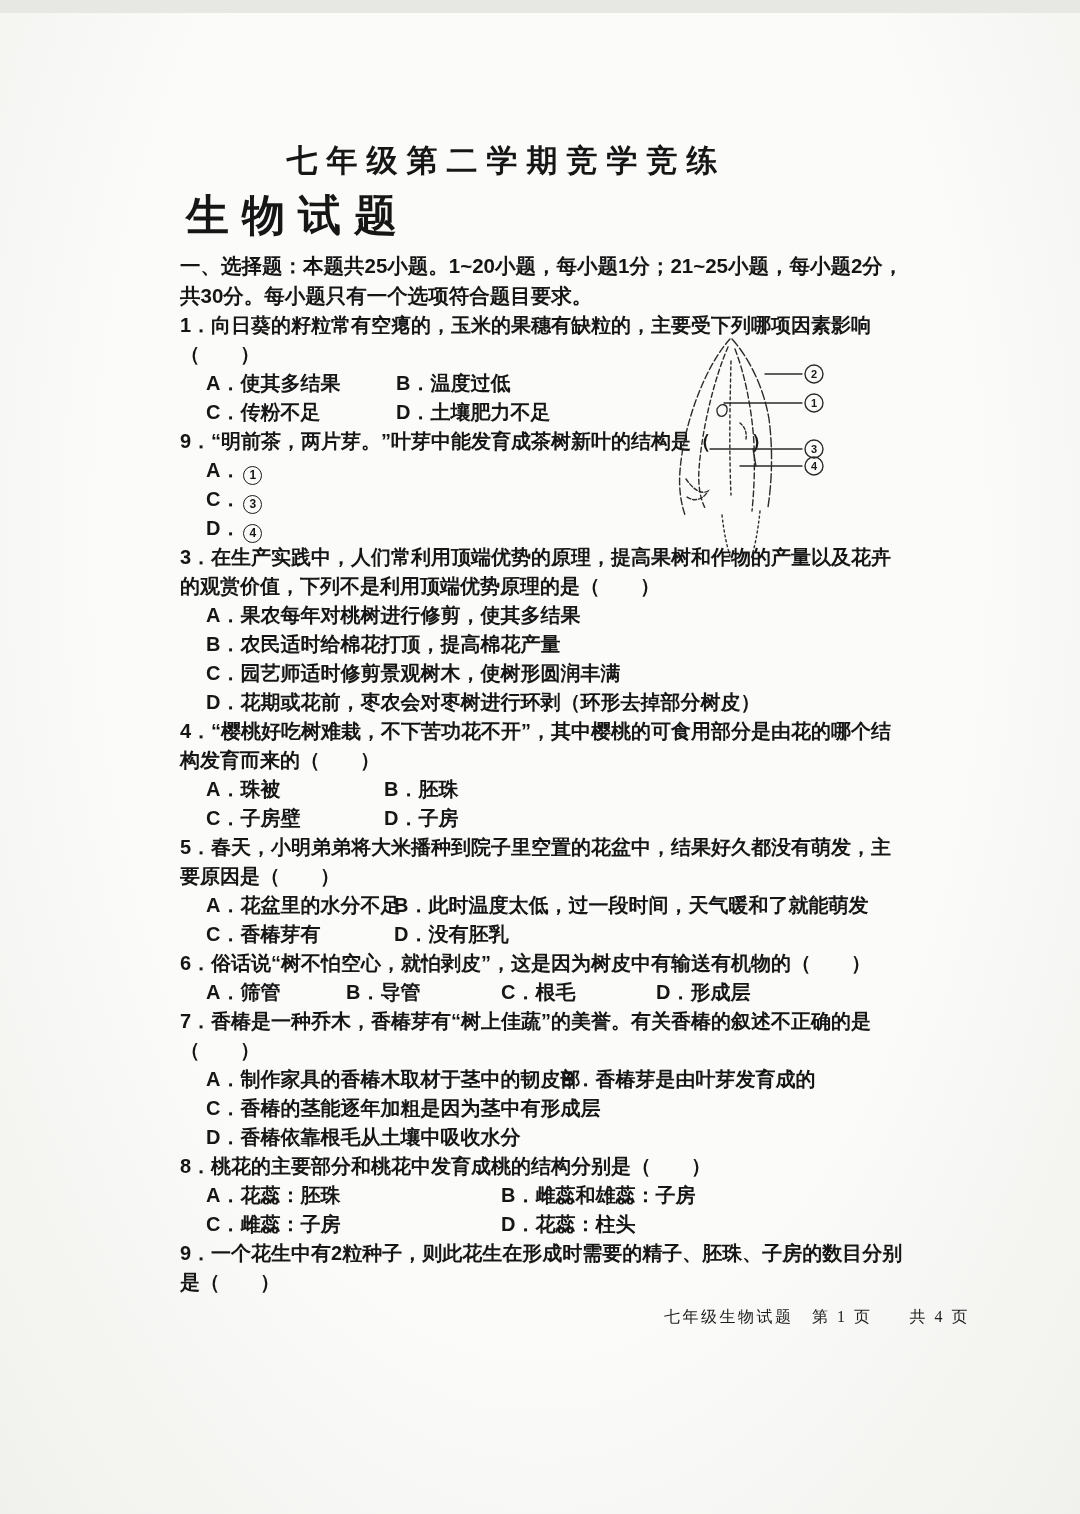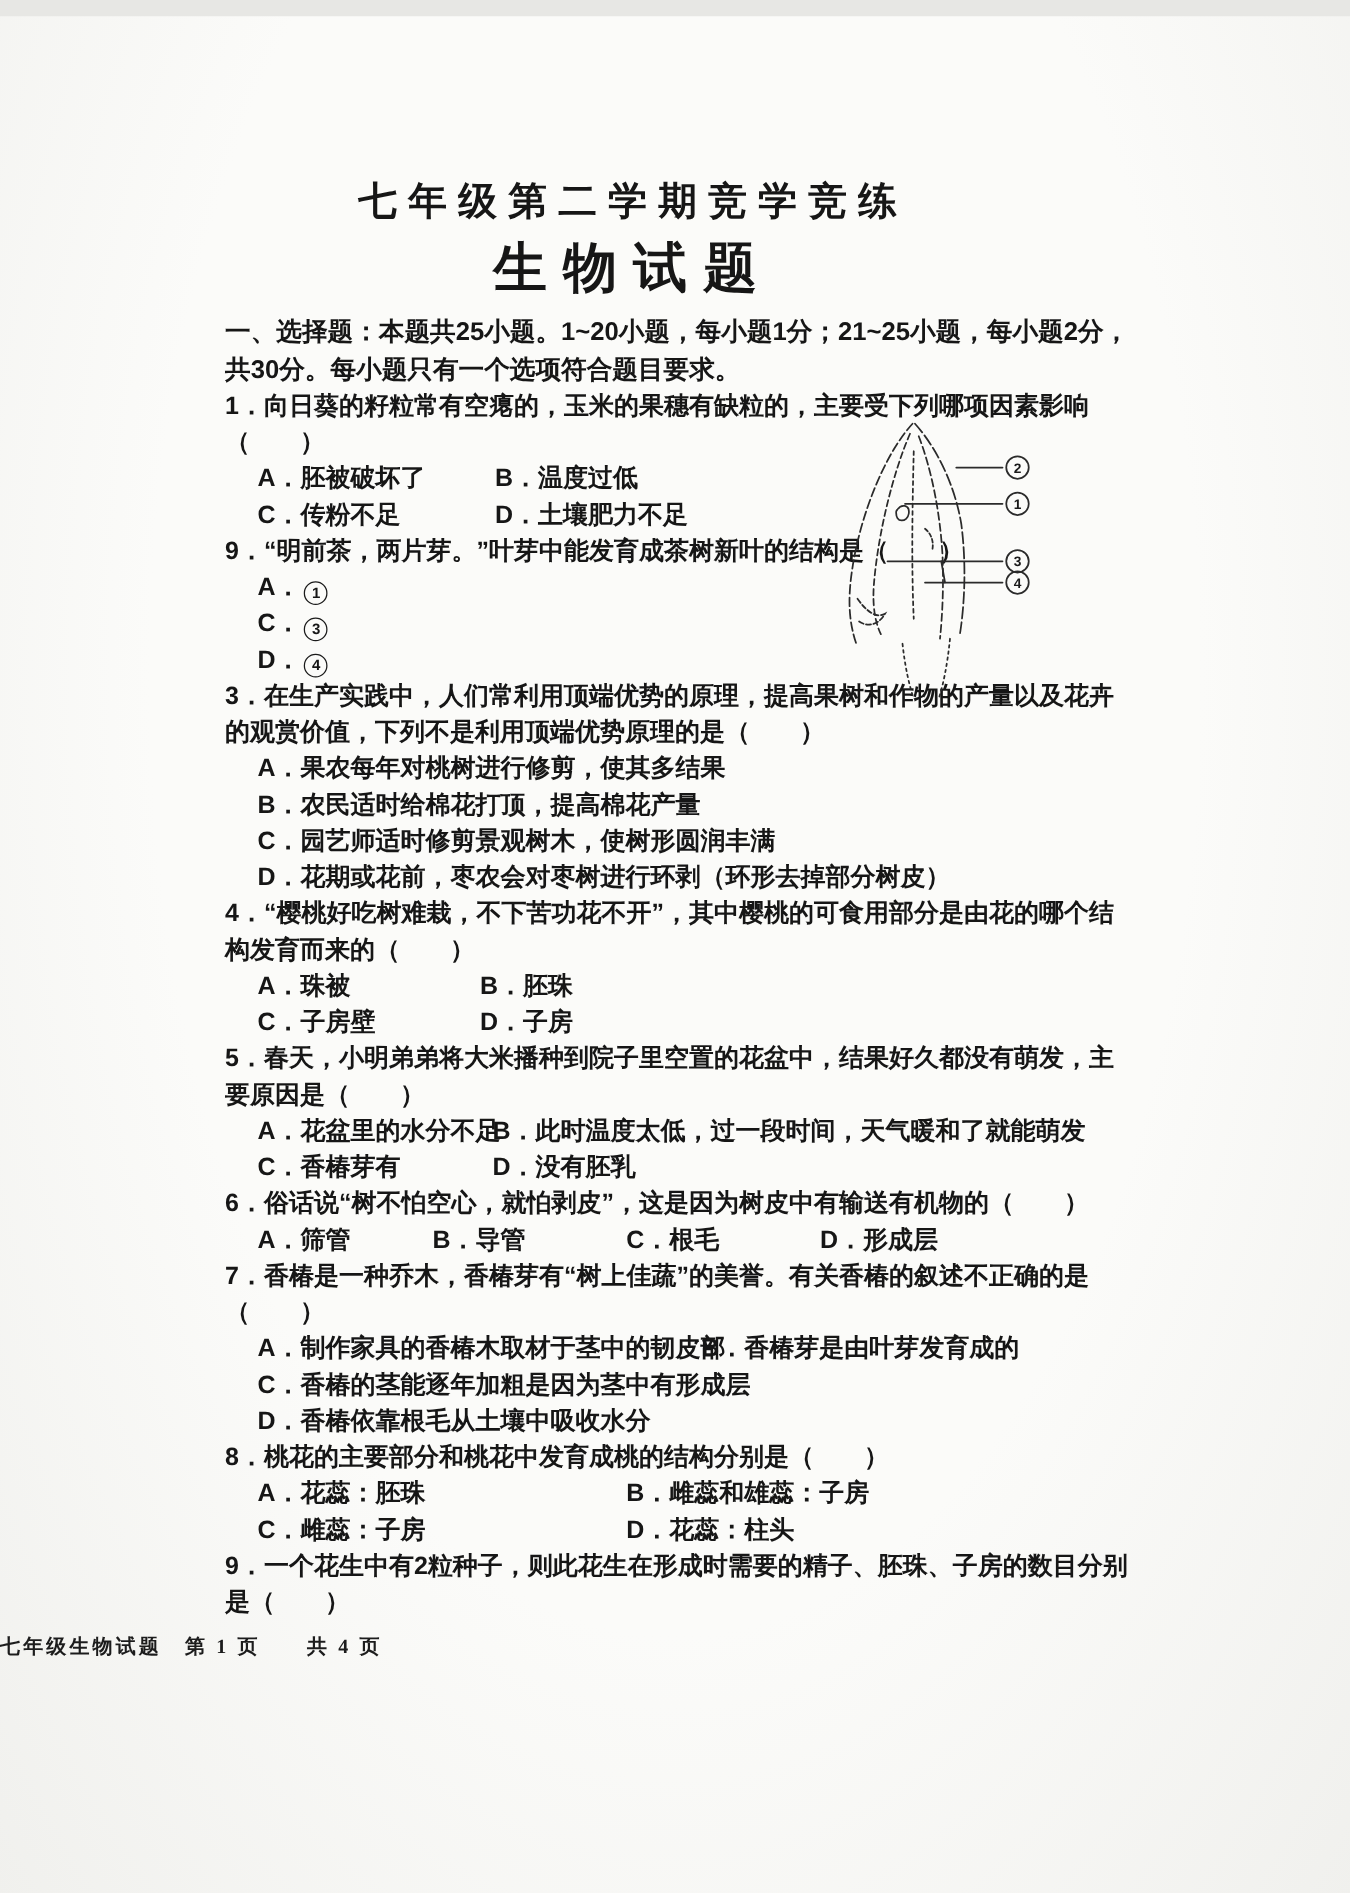--- a/index.html
+++ b/index.html
@@ -3,50 +3,50 @@
 <meta charset="utf-8">
 <style>
   html,body{margin:0;padding:0;background:#e7e7e4;}
   .page{
     position:relative;width:1080px;height:1514px;margin:13px auto;
     background:radial-gradient(ellipse at 50% 35%, #fbfbf9 55%, #f0f0ed 100%);
     font-family:"Liberation Sans", sans-serif;color:#161616;overflow:hidden;
   }
   .content{position:absolute;left:180px;top:0;width:727px;}
   .t1{margin:128px 80px 0 6px;text-align:center;font-size:31px;font-weight:700;letter-spacing:9px;line-height:40px;white-space:nowrap;}
-  .t2{margin:8px 80px 0 6px;text-align:center;font-size:43px;font-weight:800;letter-spacing:13px;line-height:52px;}
+  .t2{margin:8px 80px 0 6px;font-size:43px;font-weight:800;letter-spacing:13px;line-height:52px;}
   .sec{margin-top:10px;font-size:20.5px;font-weight:700;line-height:30px;}
   .qt{font-size:20px;font-weight:700;line-height:29px;}
   .orow{display:flex;padding-left:26px;font-size:20px;font-weight:600;line-height:29px;}
   .opt{white-space:nowrap;}
   .w140{width:140px}.w155{width:155px}.w178{width:178px}.w188{width:188px}.w190{width:190px}.w295{width:295px}.w355{width:355px}
   .cnum{display:inline-flex;width:17px;height:17px;border:1.6px solid #1a1a1a;border-radius:50%;
         align-items:center;justify-content:center;font-size:12px;font-weight:700;margin-left:3px;
         position:relative;top:2px;line-height:1;}
   .figure{position:absolute;left:652px;top:306px;width:258px;height:250px;}
   .figure svg{display:block;}
   .footer{position:absolute;top:1294px;left:0;width:1080px;box-sizing:border-box;padding-right:110px;
-          text-align:left;font-family:"Liberation Serif", serif;font-size:16px;font-weight:700;
+          text-align:right;font-family:"Liberation Serif", serif;font-size:16px;font-weight:400;
           letter-spacing:2.5px;color:#1c1c1c;}
 </style>
 </head>
 <body>
 
 <div class="page">
   <div class="content">
 
     <div class="t1">七年级第二学期竞学竞练</div>
     <div class="t2">生物试题</div>
 
     <div class="sec">一、选择题：本题共25小题。1~20小题，每小题1分；21~25小题，每小题2分，共30分。每小题只有一个选项符合题目要求。</div>
 
     <div class="q">
       <div class="qt">1．向日葵的籽粒常有空瘪的，玉米的果穗有缺粒的，主要受下列哪项因素影响（　　）</div>
       <div class="orow">
-        <span class="opt w190">A．胚被破坏了</span>
+        <span class="opt w190">A．使其多结果</span>
         <span class="opt">B．温度过低</span>
       </div>
       <div class="orow">
         <span class="opt w190">C．传粉不足</span>
         <span class="opt">D．土壤肥力不足</span>
       </div>
     </div>
 
     <div class="q">
       <div class="qt">9．“明前茶，两片芽。”叶芽中能发育成茶树新叶的结构是（　　）</div>

